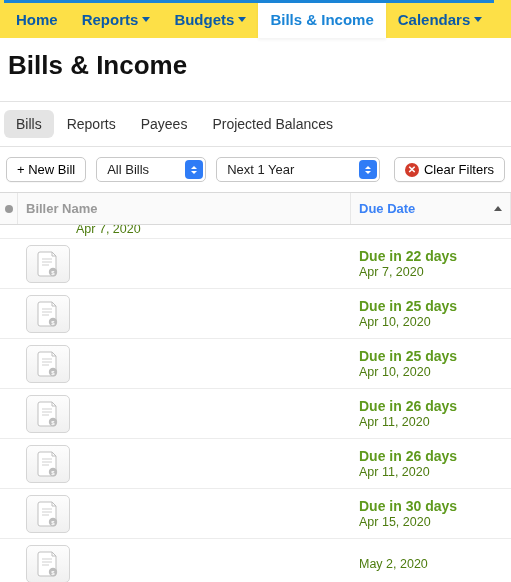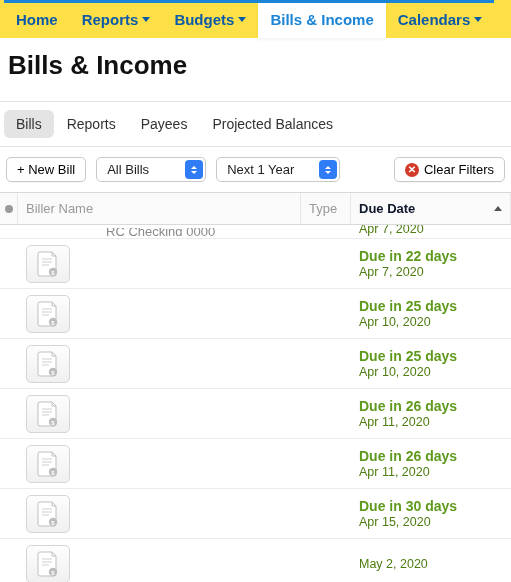--- a/index.html
+++ b/index.html
@@ -136,23 +136,23 @@
     font-size: 13px;
   }
   .th {
     padding: 8px 8px;
     color: #999;
     border-right: 1px solid #e7e7e7;
     display: flex;
     align-items: center;
     gap: 4px;
   }
-  .th.sorted { color: #0f172a; font-weight: 600; }
+  .th.sorted { color: #3b82f6; font-weight: 600; }
   .col-dot   { width: 18px; flex: 0 0 auto; justify-content: center; padding: 8px 0;}
-  .col-name  { flex: 1 1 auto; }
+  .col-name  { flex: 1 1 auto; font-weight: bold; }
   .col-type  { width: 50px; flex: 0 0 auto; }
   .col-due   { width: 160px; flex: 0 0 auto; }
   .sort-caret {
     width: 0;height:0;
     border-left:4px solid transparent;
     border-right:4px solid transparent;
     border-bottom:5px solid #555;
     margin-left:auto;
   }
   .dot-icon {
@@ -249,51 +249,45 @@
   </div>
 
 <div class="filters">
   <button class="btn">
     <span>+ New Bill</span>
   </button>
   <div class="select" style="width:110px">
     <span>All Bills</span>
     <span class="knob"></span>
   </div>
-  <div class="select" style="width:124px">
+  <div class="select" style="width:164px">
     <span>Next 1 Year</span>
     <span class="knob"></span>
   </div>
   <button class="btn" style="margin-left:auto">
     <span class="x-icon">✕</span>
     <span>Clear Filters</span>
   </button>
 </div>
 
 <div class="thead">
   <div class="th col-dot">
     <span class="dot-icon"></span>
   </div>
   <div class="th col-name">
     <span>Biller Name</span>
   </div>
-  <div class="th col-type">
-    <span>Type</span>
-  </div>
   <div class="th col-due sorted">
     <span>Due Date</span>
     <span class="sort-caret"></span>
   </div>
 </div>
 
 <div class="row" style="height:14px;overflow:hidden;">
   <div class="dotcol"></div>
-  <div class="cell name" style="position:relative;">
-    <span class="partial-text">RC Checking   0000</span>
-  </div>
   <div class="cell type"></div>
   <div class="cell due">
     <div class="due-date" style="margin-top:-6px">Apr 7, 2020</div>
   </div>
 </div>
 
 <div class="rows" id="rows">
     <div class="row">
       <div class="dotcol"></div>
       <div class="cell name">

